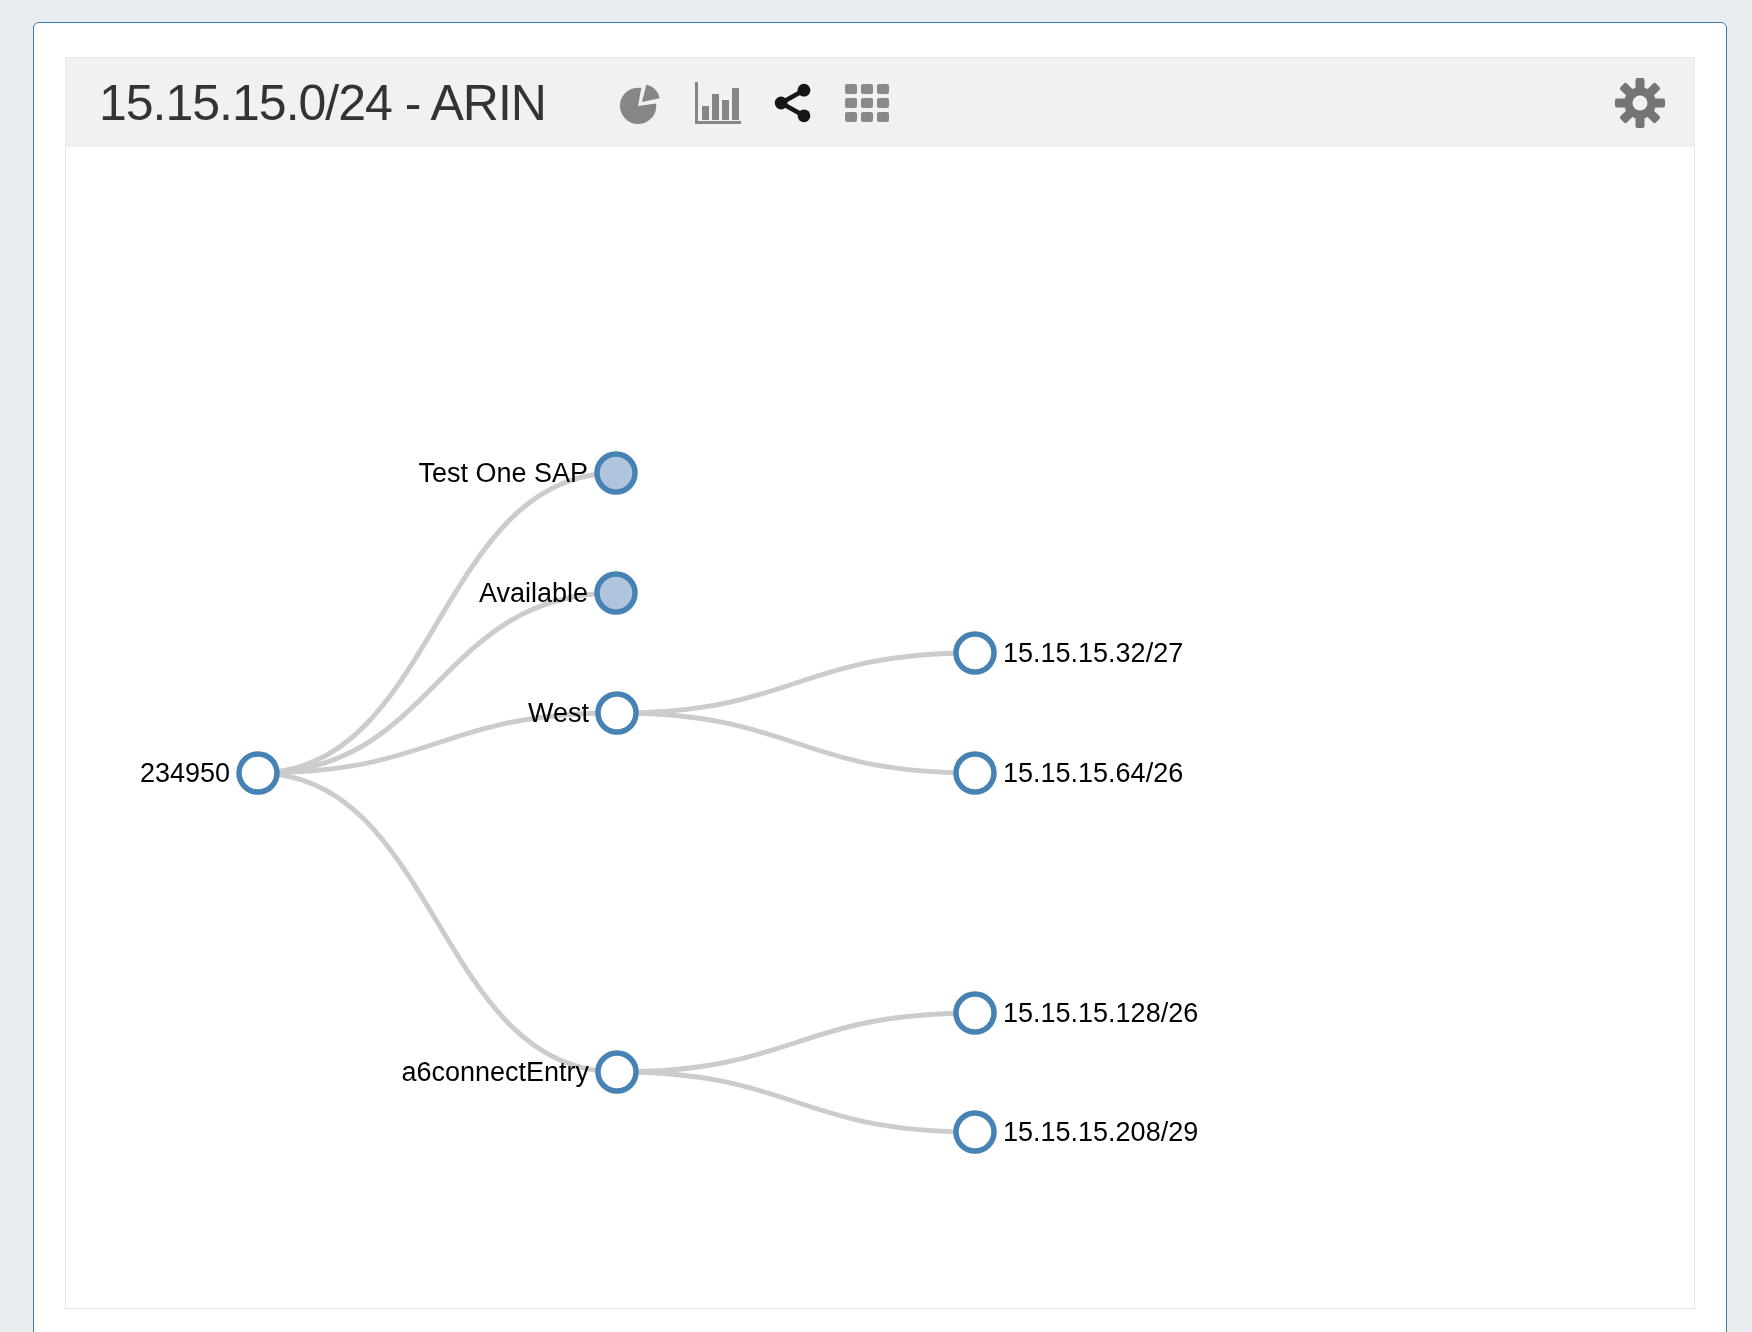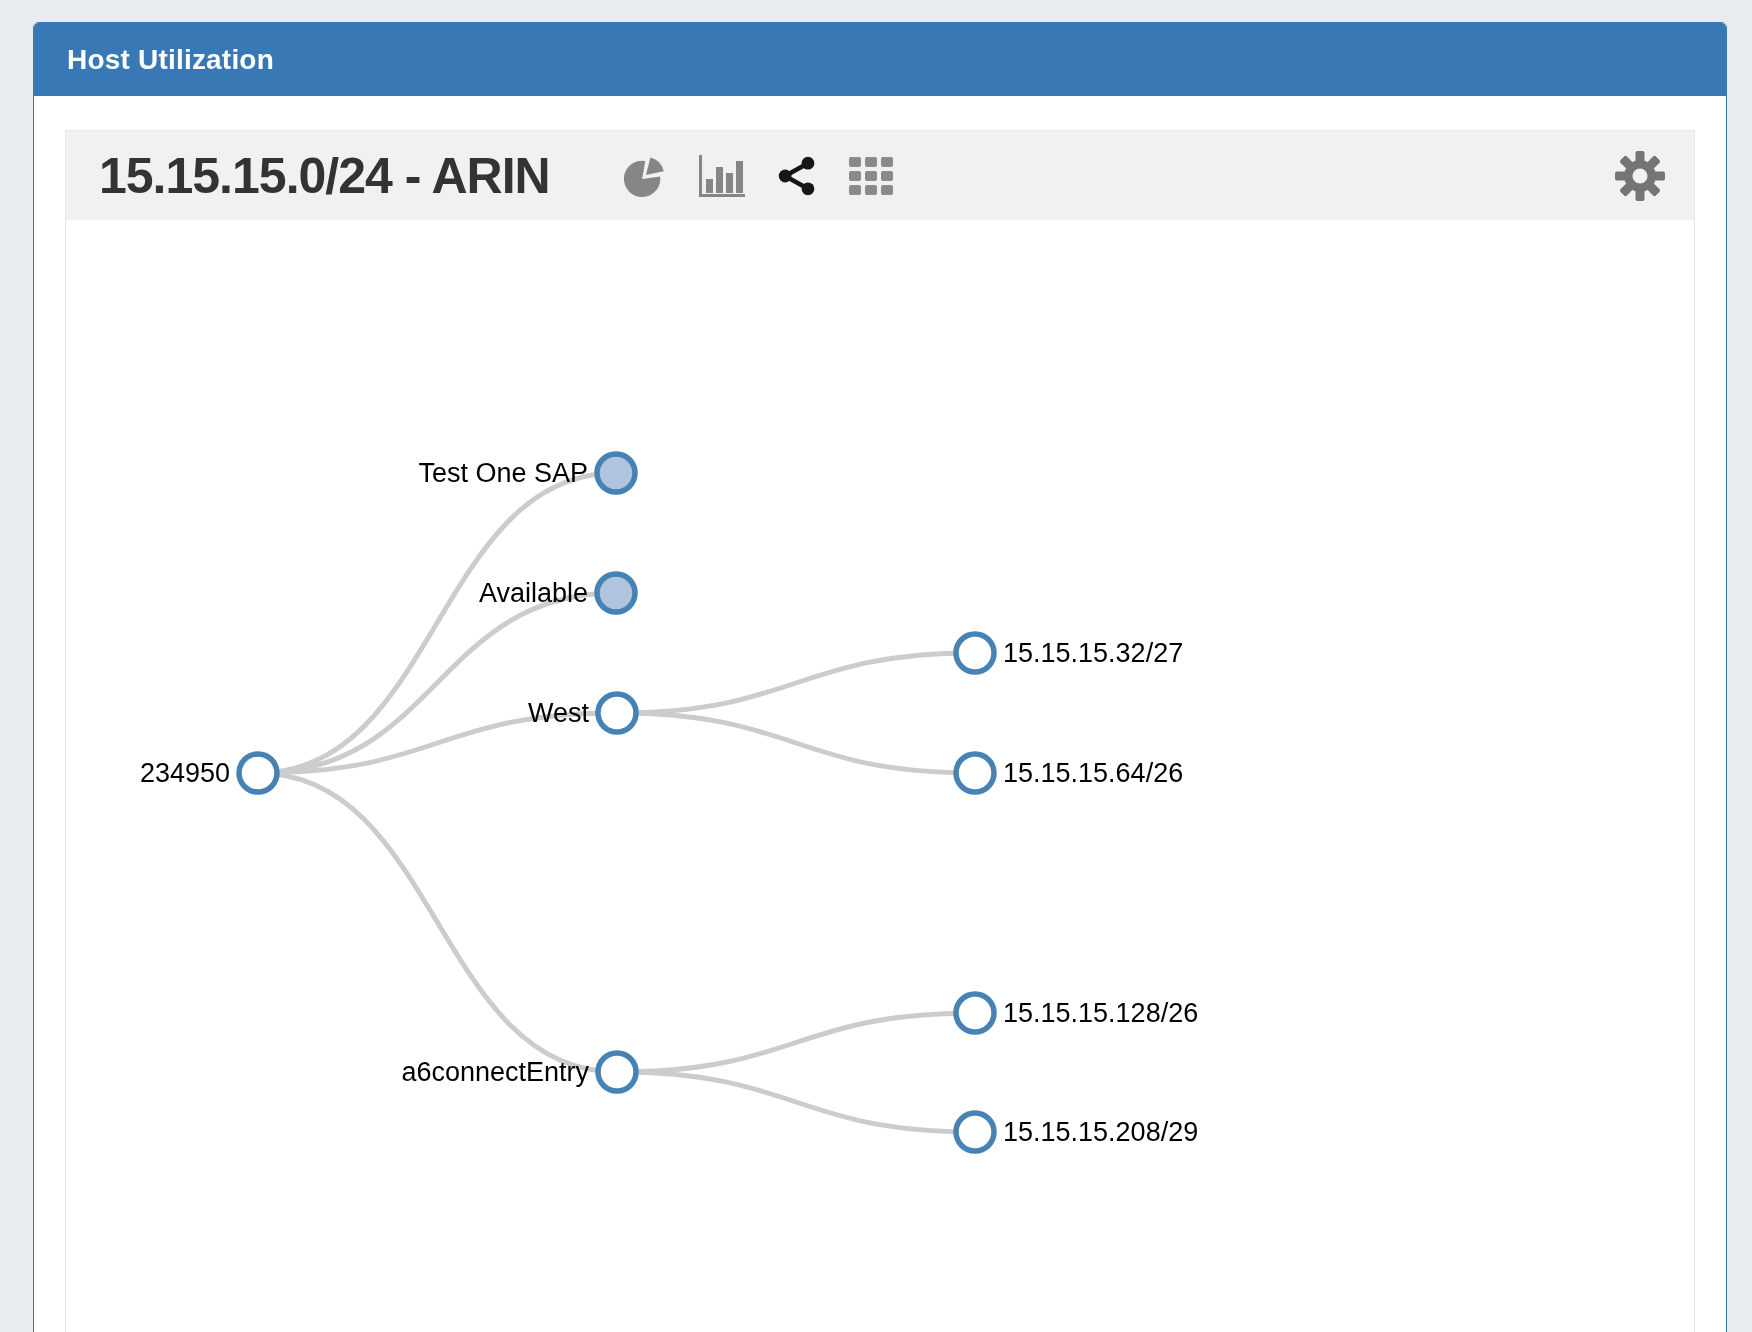--- a/index.html
+++ b/index.html
@@ -19,41 +19,38 @@
   .panel-heading .panel-title {
     color:#ffffff; font-size:28px; font-weight:bold; letter-spacing:0.2px;
   }
   .panel-body { padding:34px 31px 0 31px; }
   .widget { position:relative; border:1px solid #e7e7e7; height:1250px; background:#fff; }
   .toolbar {
     height:89px; background:#f1f1f1; display:flex; align-items:center;
     padding:0 28px 0 33px;
   }
   .widget-title {
-    font-size:50px; font-weight:bold; color:#333333; letter-spacing:-1px;
+    font-size:50px; font-weight:normal; color:#333333; letter-spacing:-1px;
     white-space:nowrap;
   }
   .icon-row { display:flex; align-items:center; margin-left:72px; gap:29px; }
   .tool-icon { display:block; cursor:pointer; }
   .gear-btn { margin-left:auto; cursor:pointer; }
   .location-link {
     display:inline-block; margin:14px 0 0 20px; font-size:36px;
     color:#3478b6; text-decoration:none; cursor:pointer; letter-spacing:0.5px;
   }
   #tree-svg { position:absolute; left:0; top:0; pointer-events:none; }
   #tree-svg circle { pointer-events:auto; cursor:pointer; }
   #tree-svg text { font-family:"Liberation Sans", sans-serif; }
 </style>
 </head>
 <body>
 
 <div class="panel">
-  <div class="panel-heading">
-    <span class="panel-title">Host Utilization</span>
-  </div>
   <div class="panel-body">
     <div class="widget">
       <div class="toolbar">
         <span class="widget-title">15.15.15.0/24 - ARIN</span>
 
         <span class="icon-row">
 
           <svg class="tool-icon" width="46" height="46" viewBox="0 0 48 48">
             <g fill="#868686">
               <path d="M21 27 L39.8 24.4 A19 19 0 1 1 24.3 8.3 Z"></path>

